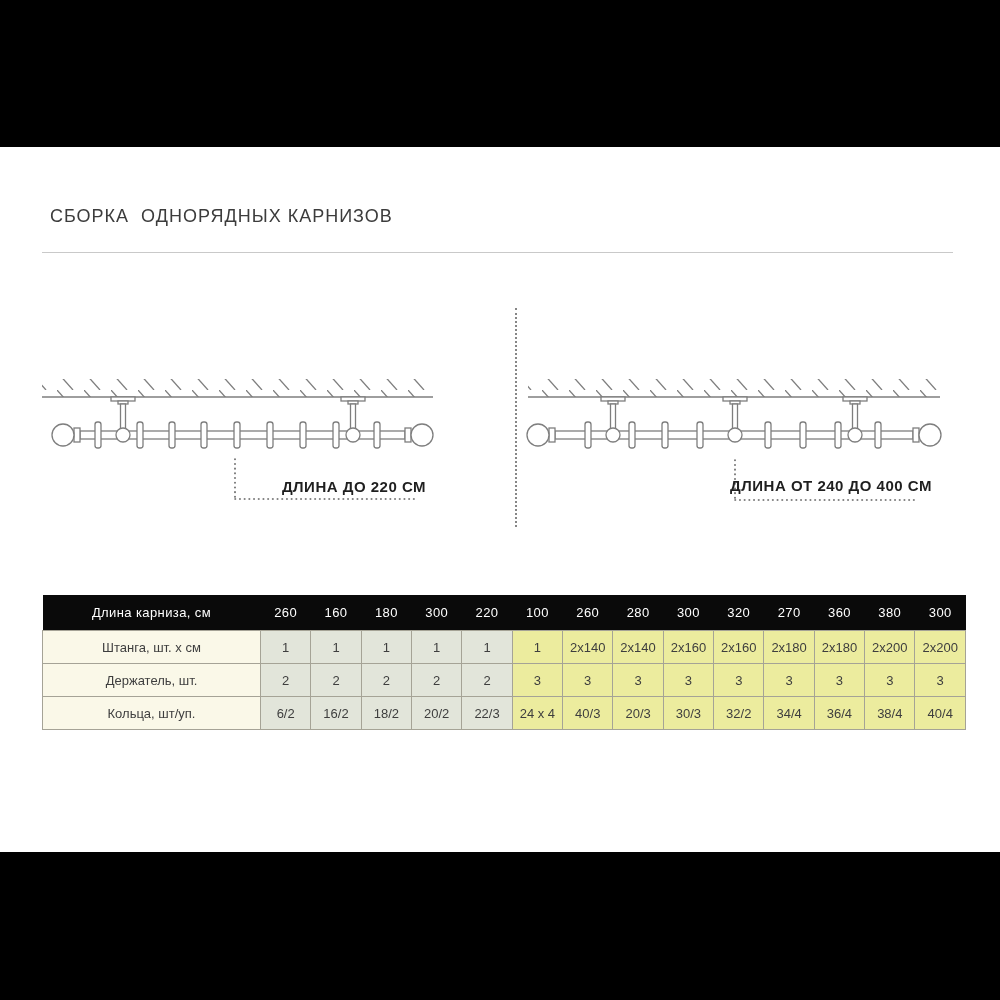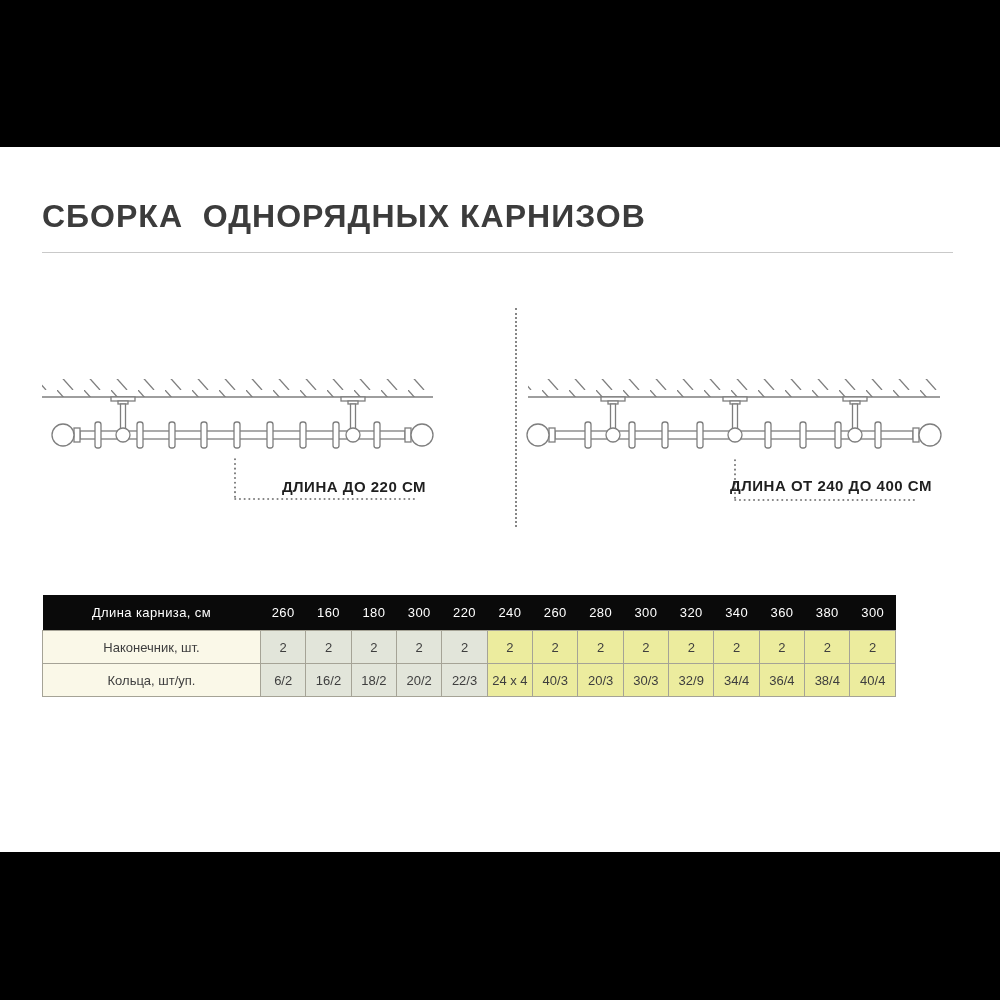--- a/index.html
+++ b/index.html
@@ -5,22 +5,22 @@
   html,body { margin:0; padding:0; }
   body {
     width:1000px; height:1000px; position:relative; overflow:hidden;
     background:#ffffff; font-family:"Liberation Sans", sans-serif;
   }
   .bar { position:absolute; left:0; width:1000px; background:var(--bar-bg,#000); }
   .bar.top { top:0; height:147px; }
   .bar.bottom { top:852px; height:148px; }
 
   .page-title {
-    position:absolute; left:42px; top:198px; margin:0;
-    font-size:32px; font-weight:bold; color:#3c3c3c;
+    position:absolute; left:42px; top:198px; margin:8px;
+    font-size:18px; font-weight:normal; color:#3c3c3c;
     letter-spacing:1px; white-space:pre;
   }
   .title-rule {
     position:absolute; left:42px; top:252px; width:911px; height:1px;
     background:#c9c9c9;
   }
 
   .diagram { position:absolute; top:300px; width:470px; height:230px; }
   .diagram.left  { left:30px; }
   .diagram.right { left:515px; }
@@ -29,21 +29,21 @@
     border-left:2px dotted #868686;
   }
   .draw { stroke:#7e7e7e; stroke-width:1.3; fill:none; }
   .draw-fill { stroke:#7e7e7e; stroke-width:1.3; fill:#ffffff; }
   .dim { stroke:#5a5a5a; stroke-width:1.6; fill:none;
          stroke-dasharray:0.5 4.2; stroke-linecap:round; }
   .caption { font-family:"Liberation Sans", sans-serif; font-size:15px;
              font-weight:bold; fill:#1f1f1f; letter-spacing:0.5px; }
 
   table.assembly {
-    position:absolute; left:42px; top:595px; width:854px;
+    position:absolute; left:42px; top:595px; width:924px;
     border-collapse:collapse; table-layout:fixed;
   }
   table.assembly th {
     background:var(--header-bg,#0a0a0a); color:#fff; font-weight:normal;
     font-size:13px; height:33px; letter-spacing:0.4px;
   }
   table.assembly td {
     height:32px; text-align:center; font-size:13px; color:#3e3e3e;
     border:1px solid #a5a396; padding:0 2px;
   }
@@ -168,61 +168,78 @@
       <col>
     </colgroup>
     <thead>
       <tr>
         <th>Длина карниза, см</th>
         <th>260</th>
         <th>160</th>
         <th>180</th>
         <th>300</th>
         <th>220</th>
-        <th>240</th>
+        <th>100</th>
         <th>260</th>
         <th>280</th>
         <th>300</th>
         <th>320</th>
-        <th>340</th>
+        <th>270</th>
         <th>360</th>
         <th>380</th>
         <th>300</th>
       </tr>
     </thead>
     <tbody>
       <tr>
-        <td class="row-label">Наконечник, шт.</td>
-        <td class="ga">2</td>
-        <td class="ga">2</td>
-        <td class="ga">2</td>
-        <td class="ga">2</td>
-        <td class="ga">2</td>
-        <td class="gb">2</td>
-        <td class="gb">2</td>
-        <td class="gb">2</td>
-        <td class="gb">2</td>
-        <td class="gb">2</td>
-        <td class="gb">2</td>
-        <td class="gb">2</td>
-        <td class="gb">2</td>
-        <td class="gb">2</td>
+        <td class="row-label">Штанга, шт. х см</td>
+        <td class="ga">1</td>
+        <td class="ga">1</td>
+        <td class="ga">1</td>
+        <td class="ga">1</td>
+        <td class="ga">1</td>
+        <td class="gb">1</td>
+        <td class="gb">2x140</td>
+        <td class="gb">2x140</td>
+        <td class="gb">2x160</td>
+        <td class="gb">2x160</td>
+        <td class="gb">2x180</td>
+        <td class="gb">2x180</td>
+        <td class="gb">2x200</td>
+        <td class="gb">2x200</td>
+      </tr>
+      <tr>
+        <td class="row-label">Держатель, шт.</td>
+        <td class="ga">2</td>
+        <td class="ga">2</td>
+        <td class="ga">2</td>
+        <td class="ga">2</td>
+        <td class="ga">2</td>
+        <td class="gb">3</td>
+        <td class="gb">3</td>
+        <td class="gb">3</td>
+        <td class="gb">3</td>
+        <td class="gb">3</td>
+        <td class="gb">3</td>
+        <td class="gb">3</td>
+        <td class="gb">3</td>
+        <td class="gb">3</td>
       </tr>
       <tr>
         <td class="row-label">Кольца, шт/уп.</td>
         <td class="ga">6/2</td>
         <td class="ga">16/2</td>
         <td class="ga">18/2</td>
         <td class="ga">20/2</td>
         <td class="ga">22/3</td>
         <td class="gb">24 x 4</td>
         <td class="gb">40/3</td>
         <td class="gb">20/3</td>
         <td class="gb">30/3</td>
-        <td class="gb">32/9</td>
+        <td class="gb">32/2</td>
         <td class="gb">34/4</td>
         <td class="gb">36/4</td>
         <td class="gb">38/4</td>
         <td class="gb">40/4</td>
       </tr>
     </tbody>
   </table>
 
 <div class="bar bottom"></div>
 

